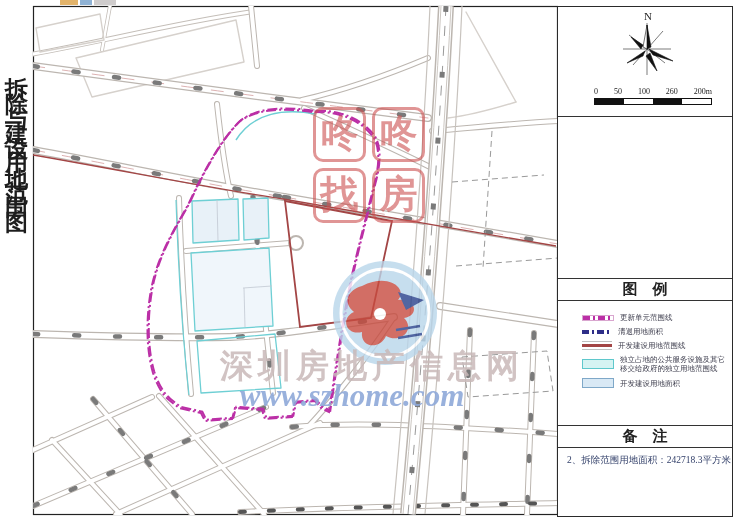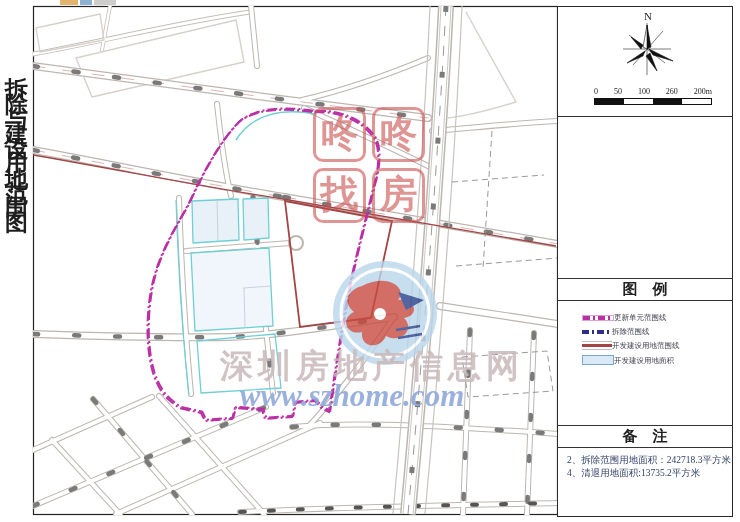--- a/index.html
+++ b/index.html
@@ -22,21 +22,21 @@
   .compass{position:absolute;left:60px;top:2px;width:58px;height:74px;}
   .scalebar{position:absolute;left:36px;top:80px;width:118px;}
   .scalebar .labels{display:flex;justify-content:space-between;font-size:8px;color:#222;margin-bottom:2px;}
   .scalebar .bar{display:flex;height:5px;border:1px solid #111;}
   .scalebar .bar i{flex:1;}
   .scalebar .bar i.b{background:#111;} .scalebar .bar i.w{background:#fff;}
   .sep{position:absolute;left:0;right:0;border-top:1px solid #333;}
   .band{position:absolute;left:0;right:0;height:21px;border-top:1px solid #333;border-bottom:1px solid #333;
     text-align:center;font-size:15px;font-weight:600;color:#222;line-height:21px;}
   .legend-list{position:absolute;left:24px;right:4px;top:306px;}
-  .lg-row{display:flex;align-items:center;margin-bottom:5px;}
+  .lg-row{display:flex;align-items:center;gap:6px;margin-bottom:5px;}
   .lg-txt{font-size:7.5px;color:#3c3c4c;line-height:9px;}
   .lg-l2:empty{display:none;}
   .sw{width:30px;flex:none;}
   .sw-update{height:4px;background:repeating-linear-gradient(90deg,#bb2fa6 0 7px,#fff 7px 10px,#bb2fa6 10px 12px,#fff 12px 15px);border:1px solid #d9a6cf;}
   .sw-demolish{height:4px;background:repeating-linear-gradient(90deg,#2e2e88 0 7px,#fff 7px 10px,#2e2e88 10px 12px,#fff 12px 15px);}
   .sw-develop{height:7px;border-top:1px solid #c0c0c0;border-bottom:1px solid #c0c0c0;
     background:linear-gradient(to bottom,#fff 0 2px,#a34545 2px 5px,#fff 5px 7px);}
   .sw-public{height:8px;background:#d5f3f2;border:1px solid #5fc8cc;}
   .sw-clear{height:8px;background:#d9e9f5;border:1px solid #7fa8c8;}
   .notes-list{position:absolute;left:9px;right:3px;top:447px;}
@@ -271,33 +271,39 @@
 
     <div class="band" style="top:271px">图　例</div>
 
     <div class="legend-list">
       <div class="lg-row">
         <span class="sw sw-update"></span>
         <span class="lg-txt">更新单元范围线</span>
       </div>
       <div class="lg-row">
         <span class="sw sw-demolish"></span>
-        <span class="lg-txt">拆除范围线</span>
+        <span class="lg-txt">清退用地面积</span>
       </div>
       <div class="lg-row">
         <span class="sw sw-develop"></span>
         <span class="lg-txt">开发建设用地范围线</span>
       </div>
       <div class="lg-row">
+        <span class="sw sw-public"></span>
+        <span class="lg-txt">
+          <div class="lg-l1">独立占地的公共服务设施及其它</div>
+          <div class="lg-l2">移交给政府的独立用地范围线</div>
+        </span>
+      </div>
+      <div class="lg-row">
         <span class="sw sw-clear"></span>
         <span class="lg-txt">开发建设用地面积</span>
       </div>
     </div>
 
     <div class="band" style="top:418px">备　注</div>
 
     <div class="notes-list">
       <div class="note-row">2、拆除范围用地面积：242718.3平方米</div>
-      <div class="note-row">4、清退用地面积:13735.2平方米</div>
     </div>
   </div>
 
 </div>
 
 </body></html>

